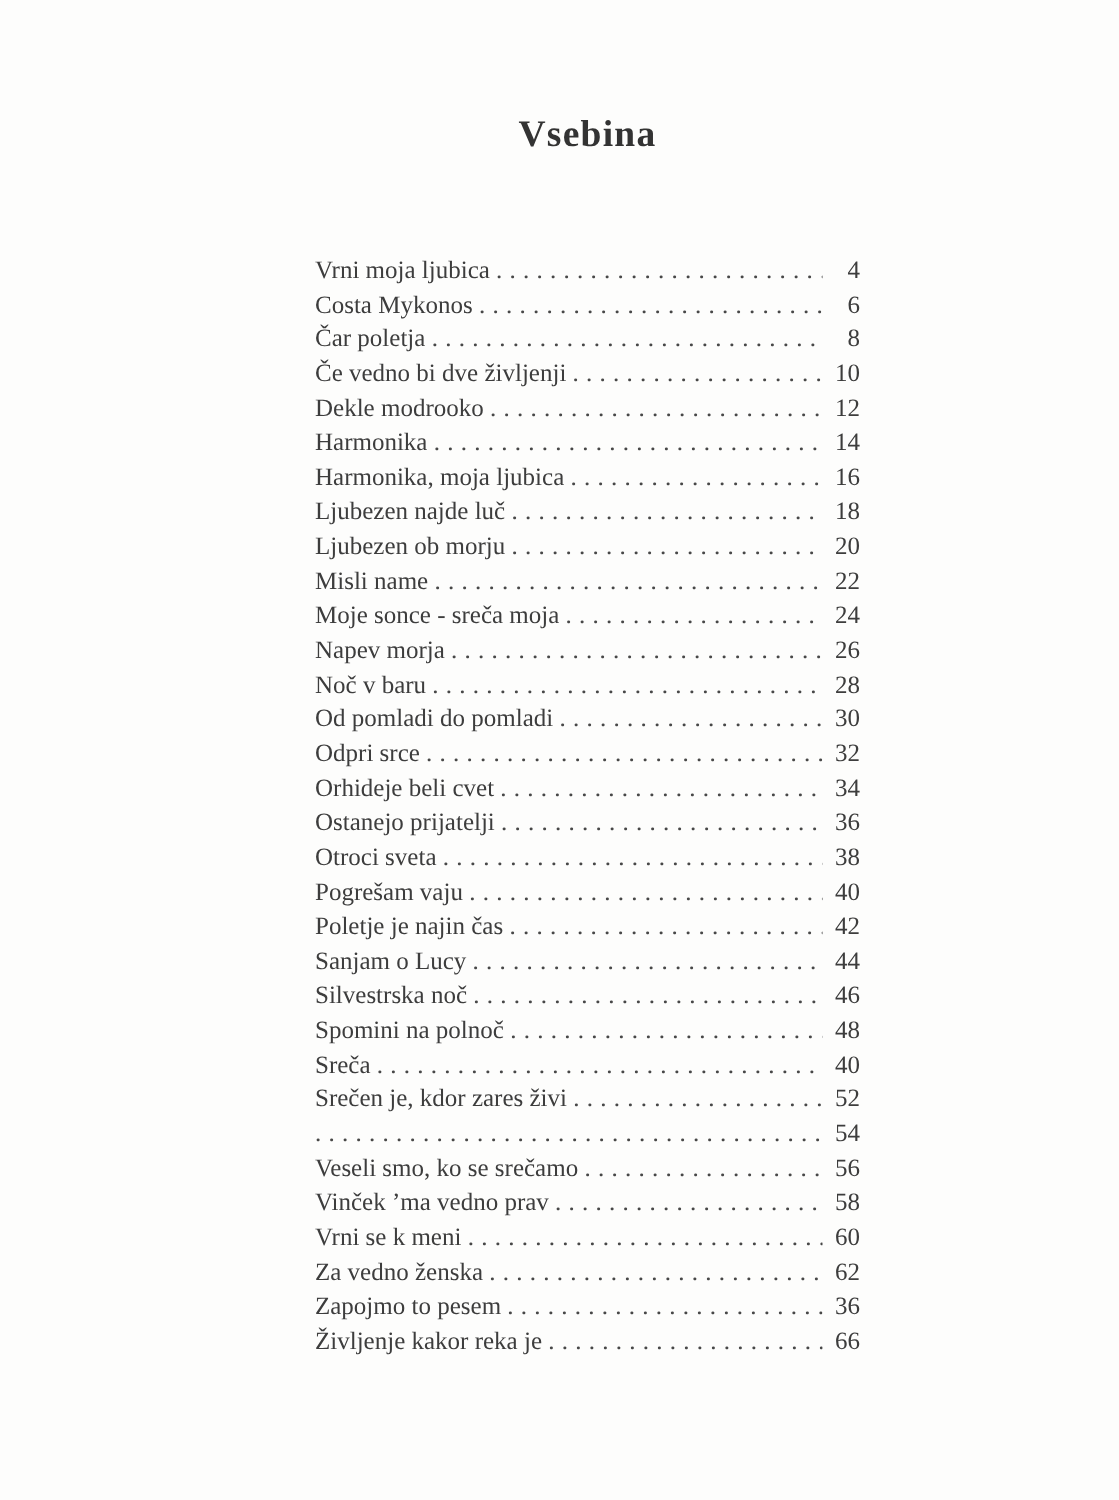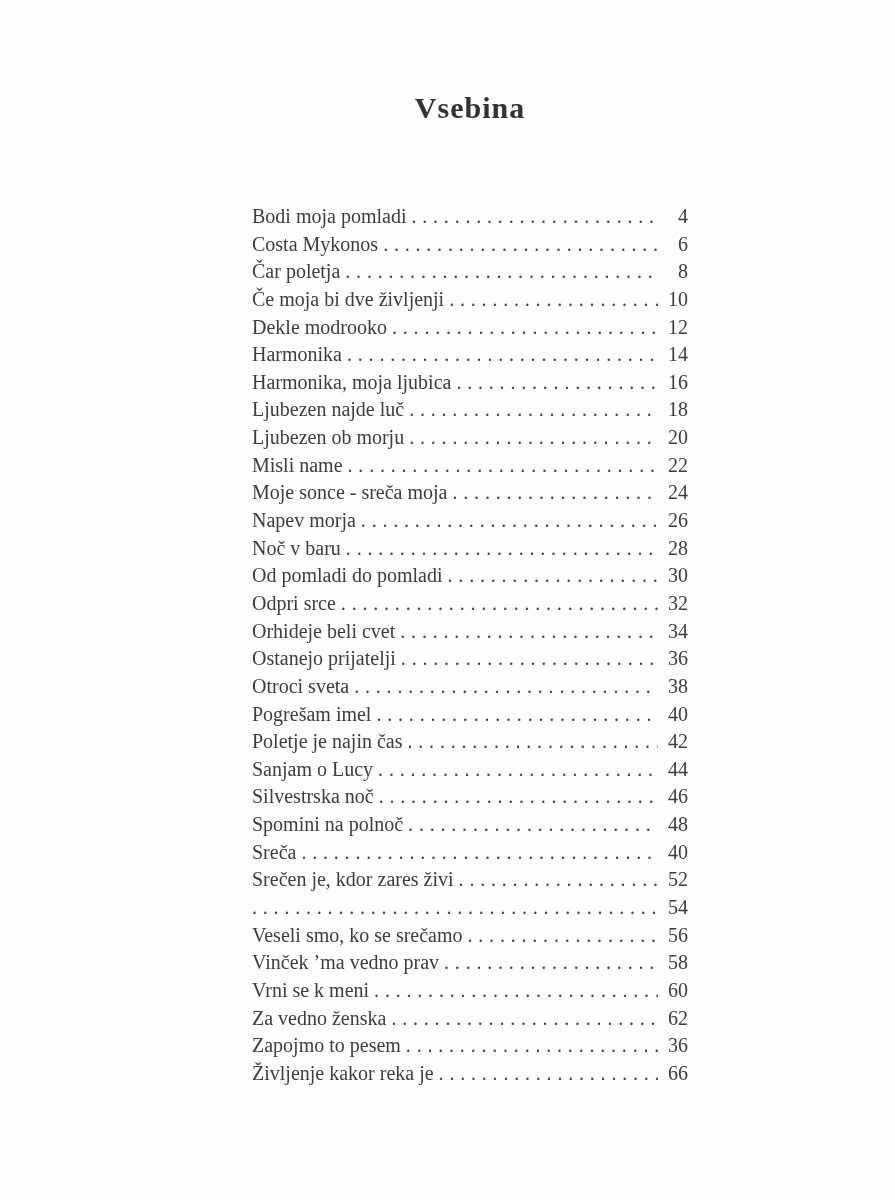--- a/index.html
+++ b/index.html
@@ -59,39 +59,39 @@
     text-align: right;
   }
 </style>
 </head>
 <body>
 
 <div class="sheet">
   <h1 class="title">Vsebina</h1>
   <div class="toc" id="toc-list">
   <div class="toc-row">
-    <span class="toc-title">Bodi moja pomladi</span>
+    <span class="toc-title">Vrni moja ljubica</span>
     <span class="toc-dots" aria-hidden="true">. . . . . . . . . . . . . . . . . . . . . . . . . . . . . . . . . . . . . . . . . . . . . . . . . . . . . . . . . . . . </span>
     <span class="toc-page-num">4</span>
   </div>
 
   <div class="toc-row">
     <span class="toc-title">Costa Mykonos</span>
     <span class="toc-dots" aria-hidden="true">. . . . . . . . . . . . . . . . . . . . . . . . . . . . . . . . . . . . . . . . . . . . . . . . . . . . . . . . . . . . </span>
     <span class="toc-page-num">6</span>
   </div>
 
   <div class="toc-row">
     <span class="toc-title">Čar poletja</span>
     <span class="toc-dots" aria-hidden="true">. . . . . . . . . . . . . . . . . . . . . . . . . . . . . . . . . . . . . . . . . . . . . . . . . . . . . . . . . . . . </span>
     <span class="toc-page-num">8</span>
   </div>
 
   <div class="toc-row">
-    <span class="toc-title">Če moja bi dve življenji</span>
+    <span class="toc-title">Če vedno bi dve življenji</span>
     <span class="toc-dots" aria-hidden="true">. . . . . . . . . . . . . . . . . . . . . . . . . . . . . . . . . . . . . . . . . . . . . . . . . . . . . . . . . . . . </span>
     <span class="toc-page-num">10</span>
   </div>
 
   <div class="toc-row">
     <span class="toc-title">Dekle modrooko</span>
     <span class="toc-dots" aria-hidden="true">. . . . . . . . . . . . . . . . . . . . . . . . . . . . . . . . . . . . . . . . . . . . . . . . . . . . . . . . . . . . </span>
     <span class="toc-page-num">12</span>
   </div>
 
@@ -167,21 +167,21 @@
     <span class="toc-page-num">36</span>
   </div>
 
   <div class="toc-row">
     <span class="toc-title">Otroci sveta</span>
     <span class="toc-dots" aria-hidden="true">. . . . . . . . . . . . . . . . . . . . . . . . . . . . . . . . . . . . . . . . . . . . . . . . . . . . . . . . . . . . </span>
     <span class="toc-page-num">38</span>
   </div>
 
   <div class="toc-row">
-    <span class="toc-title">Pogrešam imel</span>
+    <span class="toc-title">Pogrešam vaju</span>
     <span class="toc-dots" aria-hidden="true">. . . . . . . . . . . . . . . . . . . . . . . . . . . . . . . . . . . . . . . . . . . . . . . . . . . . . . . . . . . . </span>
     <span class="toc-page-num">40</span>
   </div>
 
   <div class="toc-row">
     <span class="toc-title">Poletje je najin čas</span>
     <span class="toc-dots" aria-hidden="true">. . . . . . . . . . . . . . . . . . . . . . . . . . . . . . . . . . . . . . . . . . . . . . . . . . . . . . . . . . . . </span>
     <span class="toc-page-num">42</span>
   </div>
 

